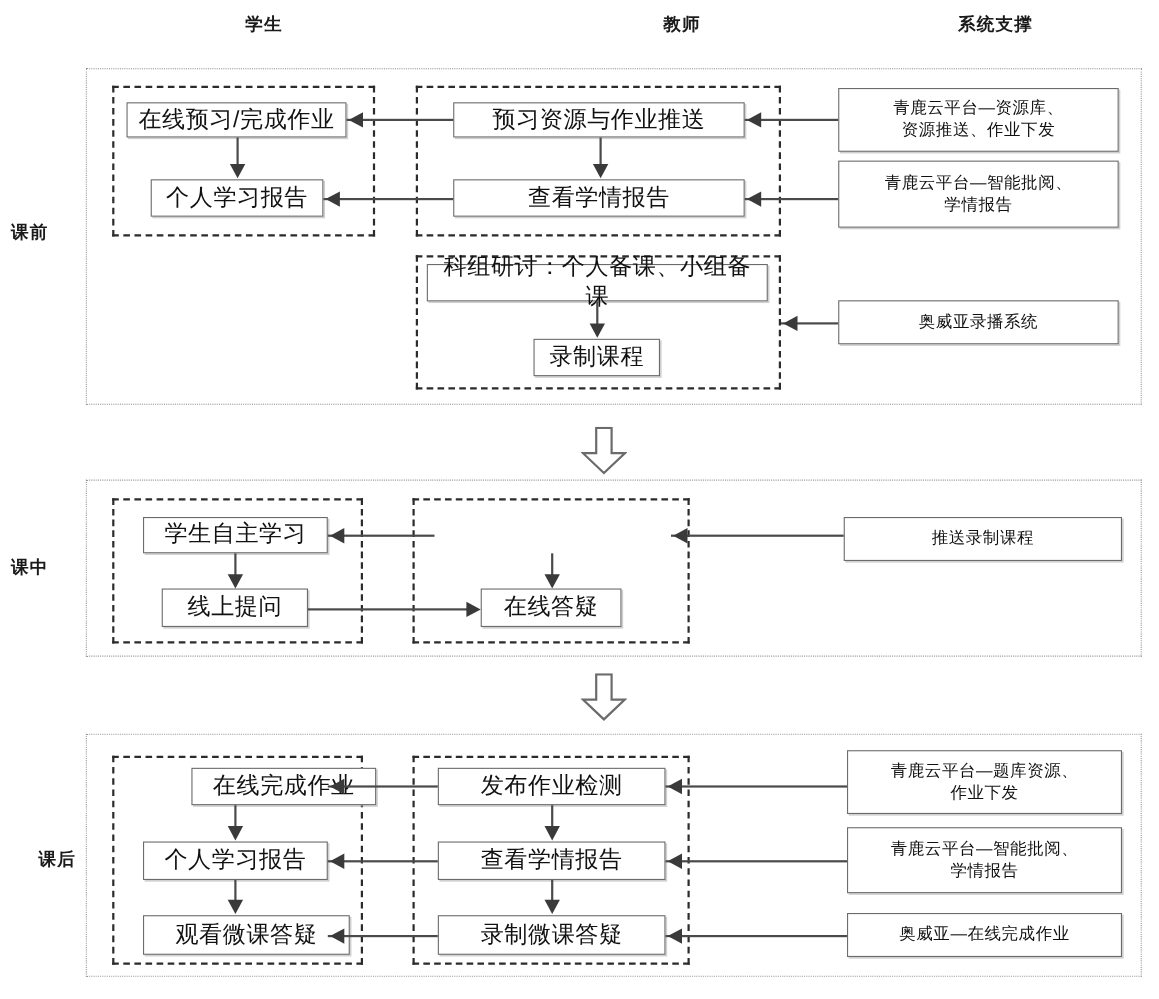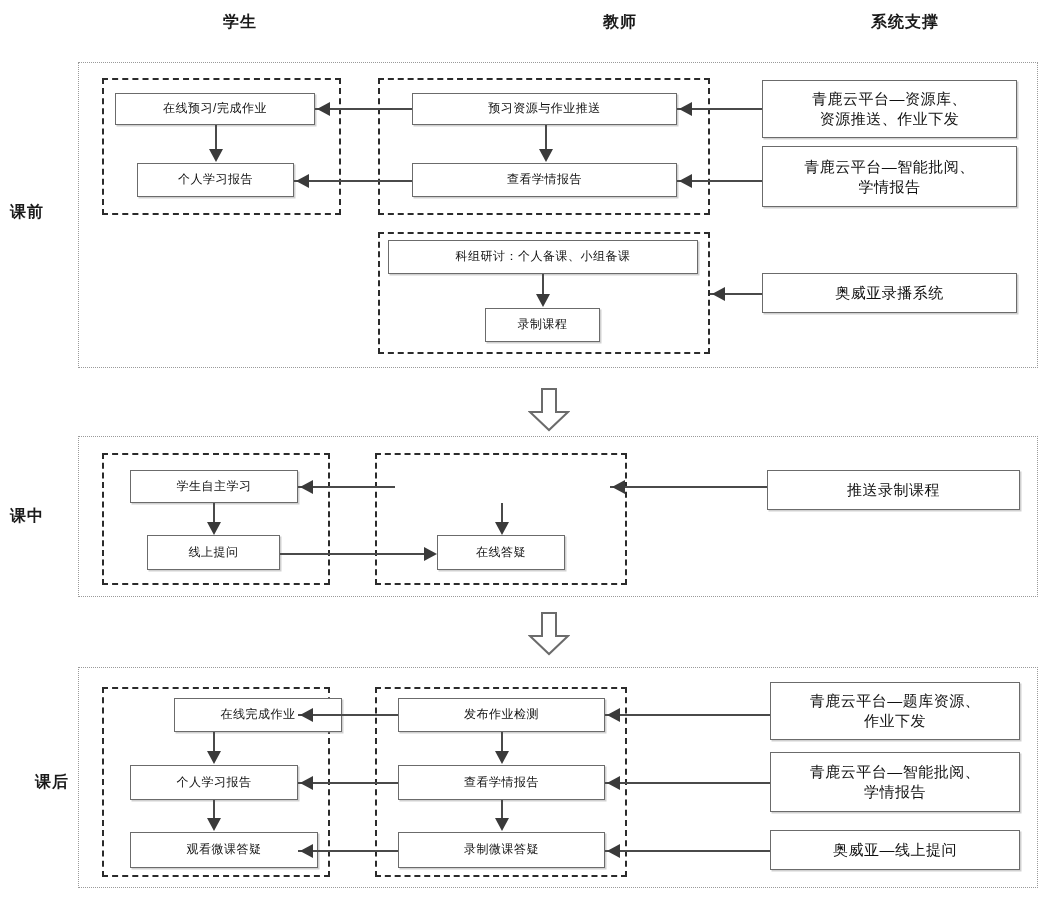--- a/index.html
+++ b/index.html
@@ -54,21 +54,21 @@
   
   .node{
     position:absolute;
     box-sizing:border-box;
     border:1.6px solid #6b6b6b;
     background:#ffffff;
     display:flex;
     align-items:center;
     justify-content:center;
     text-align:center;
-    font-size:12px;
+    font-size:21px;
     line-height:1.28;
     color:#111111;
     letter-spacing:0.5px;
     box-shadow:1.5px 1.5px 0 rgba(150,150,150,0.45);
     padding:2px 4px;
   }
   .node.two-line{font-size:15px;line-height:1.32;}
   .node.sys{font-size:15px;}
 
   
@@ -206,21 +206,21 @@
   <div class="node" style="left:130px;top:832px;width:188px;height:36px;">观看微课答疑</div>
 
   <div class="node" style="left:398px;top:698px;width:207px;height:34px;">发布作业检测</div>
   <div class="node" style="left:398px;top:765px;width:207px;height:35px;">查看学情报告</div>
   <div class="node" style="left:398px;top:832px;width:207px;height:36px;">录制微课答疑</div>
 
   <div class="node sys two-line" style="left:770px;top:682px;width:250px;height:58px;white-space:pre-line;">青鹿云平台—题库资源、
 作业下发</div>
   <div class="node sys two-line" style="left:770px;top:752px;width:250px;height:60px;white-space:pre-line;">青鹿云平台—智能批阅、
 学情报告</div>
-  <div class="node sys" style="left:770px;top:830px;width:250px;height:40px;">奥威亚—线上提问</div>
+  <div class="node sys" style="left:770px;top:830px;width:250px;height:40px;">奥威亚—在线完成作业</div>
 
   <div class="hline" style="left:605px;top:714px;width:165px;"></div>
   <div class="arrow arrow-left" style="left:607px;top:708px;"></div>
   <div class="hline" style="left:298px;top:714px;width:100px;"></div>
   <div class="arrow arrow-left" style="left:300px;top:708px;"></div>
 
   <div class="vline" style="left:213px;top:732px;height:20px;"></div>
   <div class="arrow arrow-down" style="left:207px;top:751px;"></div>
   <div class="vline" style="left:501px;top:732px;height:20px;"></div>
   <div class="arrow arrow-down" style="left:495px;top:751px;"></div>

